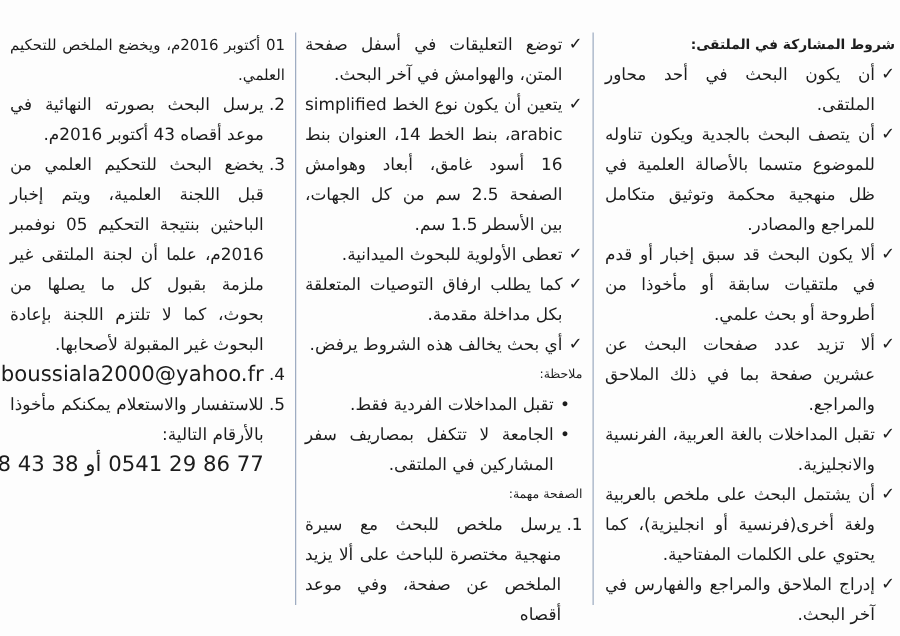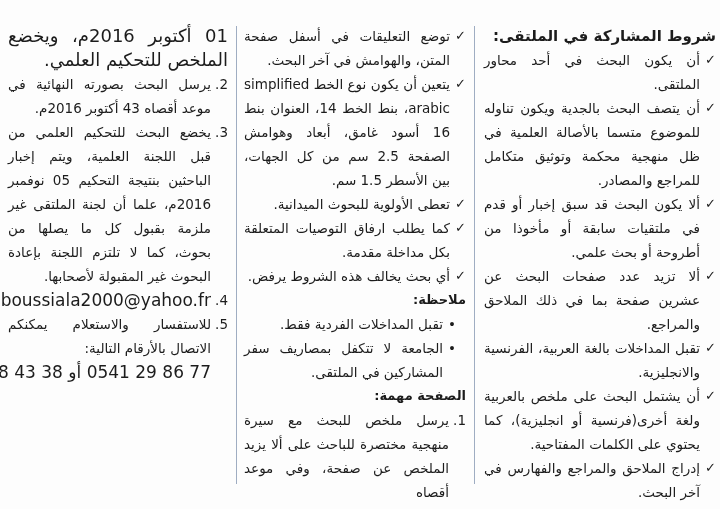--- a/index.html
+++ b/index.html
@@ -19,35 +19,35 @@
   }
   .col{flex:none;}
   .col-right{width:232px;padding-left:6px;}
   .col-mid{width:222px;padding-left:4px;padding-right:5px;}
   .col-left{width:220px;padding-right:5px;}
   .divider{
     flex:none;width:1px;background:#9fadc2;
     margin:2px 3px 0 3px;height:458px;
   }
   .doc-title{
-    margin:0;font-size:15px;font-weight:bold;line-height:24px;
+    margin:0;font-size:11px;font-weight:bold;line-height:24px;
     text-align:right;
   }
   .subheading{
-    margin:0;font-size:13px;font-weight:bold;line-height:24px;
+    margin:0;font-size:10px;font-weight:normal;line-height:24px;
     text-align:right;
   }
   .item{display:flex;line-height:24px;font-size:13.5px;}
   .item .marker{flex:none;width:16px;padding-top:0;}
   .item .marker.num{width:17px;letter-spacing:0;}
   .item.bulleted{margin-right:10px;}
   .item.bulleted .marker{width:13px;}
   .item .txt{flex:1 1 auto;min-width:0;}
   .para{text-align:justify;text-align-last:auto;}
-  .plain{line-height:24px;font-size:18px;}
+  .plain{line-height:24px;font-size:12px;}
   .line{
     text-align:right;white-space:nowrap;line-height:24px;font-size:17px;
   }
   .check{font-size:13px;}
 </style>
 </head>
 <body>
 
 <div class="page">
   <div class="columns">
@@ -143,20 +143,20 @@
       </div>
       <div class="item">
         <span class="marker num">4.</span>
         <div class="txt">
           <div class="line">boussiala2000@yahoo.fr ‏/‏</div>
         </div>
       </div>
       <div class="item">
         <span class="marker num">5.</span>
         <div class="txt">
-          <div class="para">للاستفسار والاستعلام يمكنكم الاتصال بالأرقام التالية:</div>
+          <div class="para">للاستفسار والاستعلام يمكنكم مأخوذا بالأرقام التالية:</div>
           <div class="line">⁦0541 29 86 77⁩ أو ⁦0556 18 43 38⁩ أو</div>
         </div>
       </div>
     </section>
 
   </div>
 </div>
 
 </body></html>

